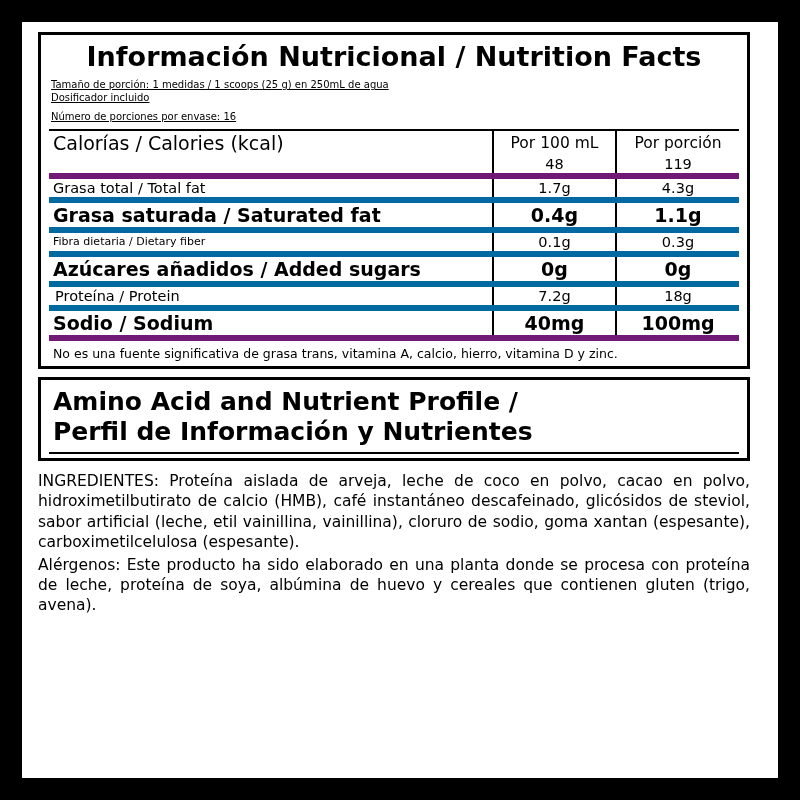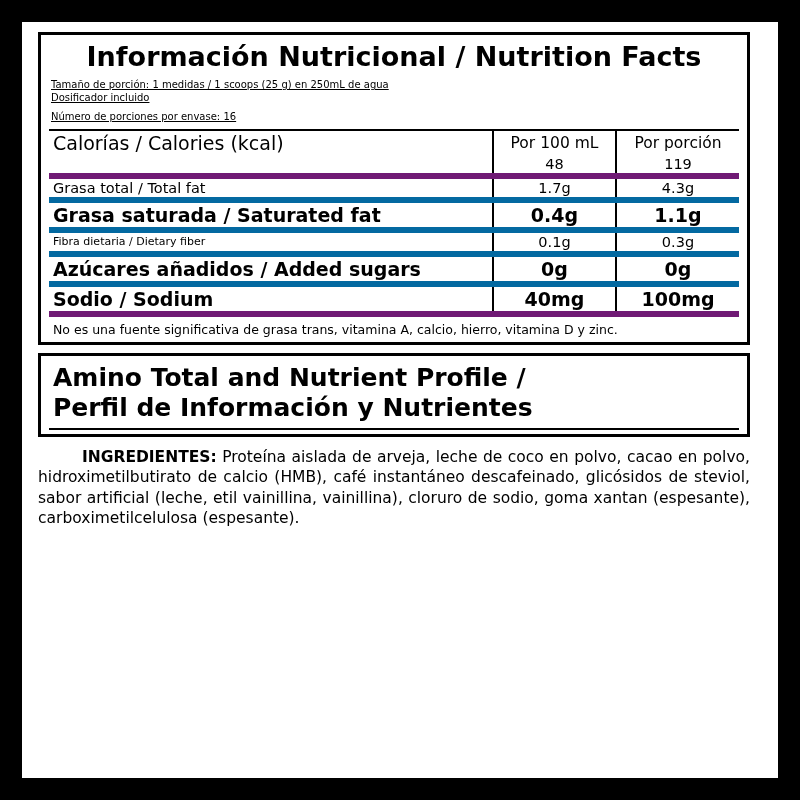--- a/index.html
+++ b/index.html
@@ -135,22 +135,21 @@
   .ingredients {
     margin-top: 10px;
     font-size: 15.5px;
     line-height: 1.32;
     text-align: justify;
   }
   .ingredients p {
     margin: 0 0 2px 0;
   }
   .ing-label {
-    font-weight: bold;
-    margin-left: 44px;
+    font-weight: normal;
   }
 </style>
 </head>
 <body>
 
 <div class="page">
 
   <div class="panel panel-nutrition">
 
     <div class="title">Información Nutricional / Nutrition Facts</div>
@@ -193,34 +192,40 @@
         <tr class="row-line">
           <td class="nm-sm2">Fibra dietaria / Dietary fiber</td>
           <td class="v-sm vline-l">0.1g</td>
           <td class="v-sm vline-l">0.3g</td>
         </tr>
         <tr class="row-line">
           <td class="nm-bg">Azúcares añadidos / Added sugars</td>
           <td class="v-bg vline-l">0g</td>
           <td class="v-bg vline-l">0g</td>
         </tr>
+        <tr class="row-line">
+          <td class="nm-sm" style="padding-left:6px">Proteína / Protein</td>
+          <td class="v-sm vline-l">7.2g</td>
+          <td class="v-sm vline-l">18g</td>
+        </tr>
         <tr class="row-thick">
           <td class="nm-bg0">Sodio / Sodium</td>
           <td class="v-bg vline-l">40mg</td>
           <td class="v-bg vline-l">100mg</td>
         </tr>
       </tbody>
     </table>
 
     <div class="footnote">No es una fuente significativa de grasa trans, vitamina A, calcio, hierro, vitamina D y zinc.</div>
   </div>
 
   <div class="panel panel-amino">
-    <div class="amino-title">Amino Total and Nutrient Profile /</div>
+    <div class="amino-title">Amino Acid and Nutrient Profile /</div>
     <div class="amino-title" style="margin-top:-4px">Perfil de Información y Nutrientes</div>
     <div class="amino-rule"></div>
   </div>
 
   <div class="ingredients">
     <p><span class="ing-label">INGREDIENTES:</span><span> Proteína aislada de arveja, leche de coco en polvo, cacao en polvo, hidroximetilbutirato de calcio (HMB), café instantáneo descafeinado, glicósidos de steviol, sabor artificial (leche, etil vainillina, vainillina), cloruro de sodio, goma xantan (espesante), carboximetilcelulosa (espesante).</span></p>
+    <p>Alérgenos: Este producto ha sido elaborado en una planta donde se procesa con proteína de leche, proteína de soya, albúmina de huevo y cereales que contienen gluten (trigo, avena).</p>
   </div>
 
 </div>
 
 </body></html>

